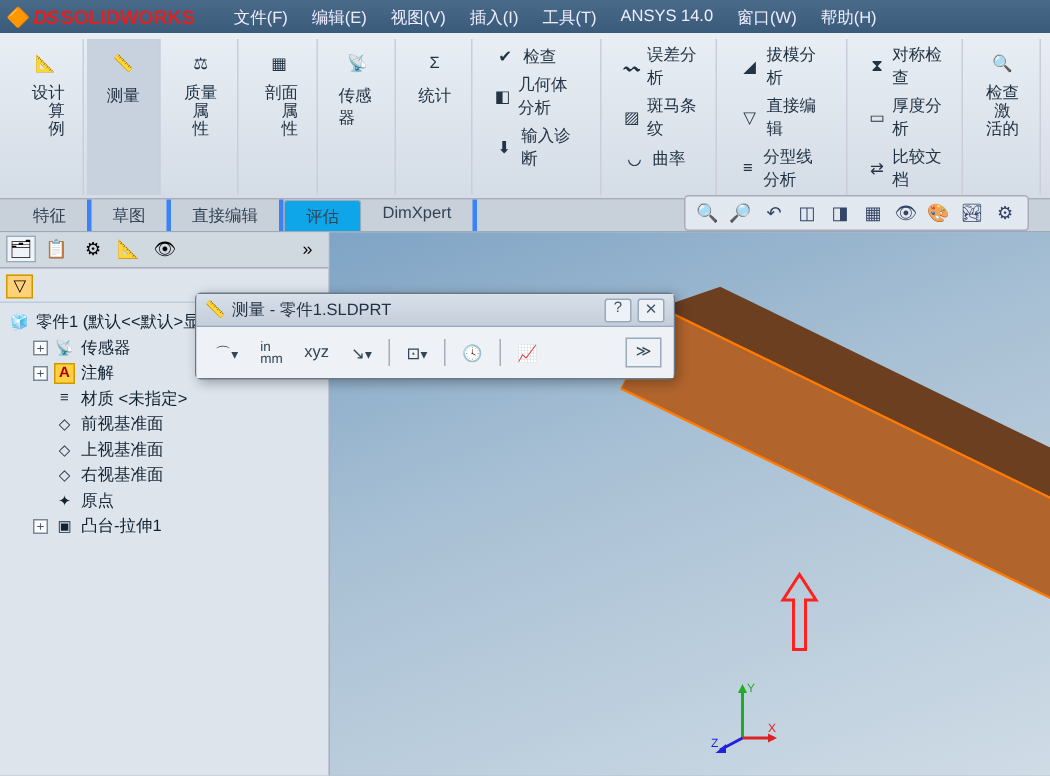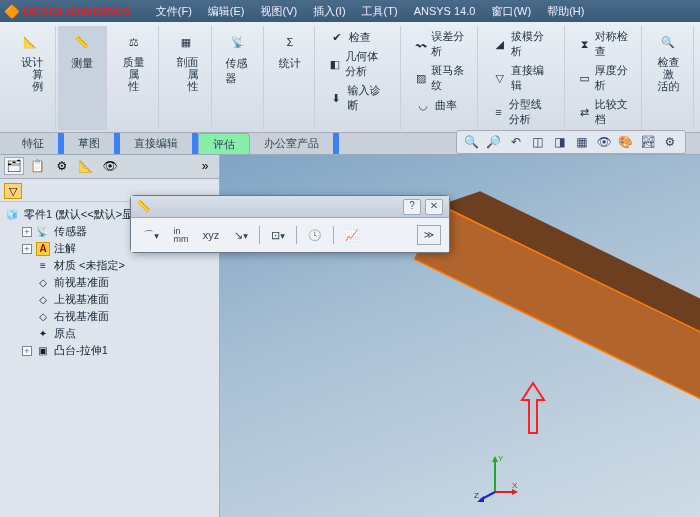--- a/index.html
+++ b/index.html
@@ -1,33 +1,33 @@
 <!DOCTYPE html>
 <html><head>
 <meta charset="utf-8">
 <style>
   * { box-sizing: border-box; margin: 0; padding: 0; font-family: "Microsoft YaHei", Arial, sans-serif; }
   body { width: 700px; height: 517px; overflow: hidden; background: #b8c4d0; position: relative; }
   
   .menubar { height: 22px; background: linear-gradient(#4a6a8a, #3a5a7a); display: flex; align-items: center; padding: 0 4px; color: #eee; font-size: 11px; }
   .logo { color: #d22; font-weight: bold; font-size: 13px; margin-right: 18px; display: flex; align-items: center; gap: 2px; }
-  .logo-sw { letter-spacing: -1px; }
+  .logo-sw { font-style: italic; letter-spacing: -1px; }
   .menu-item { padding: 3px 8px; cursor: pointer; color: #eef; }
   
   .ribbon { background: linear-gradient(#e8eef4, #d4dce6); border-bottom: 1px solid #aab; padding: 4px 6px 2px; display: flex; gap: 2px; }
   .ribbon-group { display: flex; flex-direction: column; align-items: center; padding: 2px 8px 2px; border-right: 1px solid #ccd; }
   .ribbon-btn { display: flex; flex-direction: column; align-items: center; gap: 2px; padding: 2px 4px; cursor: pointer; font-size: 11px; color: #234; }
   .ribbon-btn .icon { width: 24px; height: 24px; display: flex; align-items: center; justify-content: center; }
   .ribbon-row { display: flex; flex-direction: column; gap: 2px; }
   .ribbon-small { display: flex; align-items: center; gap: 4px; font-size: 11px; color: #234; cursor: pointer; padding: 1px 4px; }
   .ribbon-small .icon { width: 16px; height: 16px; display: flex; align-items: center; justify-content: center; }
   
   .tabstrip { height: 22px; display: flex; padding-left: 8px; background: #c8d0da; border-bottom: 1px solid #9ab; }
-  .tab { padding: 3px 14px; font-size: 11px; color: #345; cursor: pointer; border-right: 6px solid #3b82f6; }
-  .tab.active { background: #86efac; border: 1px solid #9ab; border-bottom: none; border-radius: 3px 3px 0 0; }
+  .tab { padding: 3px 14px; font-size: 11px; color: #345; cursor: pointer; border-right: 3px solid #3b82f6; }
+  .tab.active { background: #0ea5e9; border: 1px solid #9ab; border-bottom: none; border-radius: 3px 3px 0 0; }
   
   .view-toolbar { position: absolute; right: 14px; top: 130px; display: flex; gap: 4px; background: #e2e8f0; padding: 2px 6px; border: 1px solid #aab; border-radius: 3px; }
   .vt-btn { width: 18px; height: 18px; cursor: pointer; display: flex; align-items: center; justify-content: center; font-size: 12px; color: #346; }
   
   .workspace { display: flex; height: calc(100% - 150px); }
   
   .sidepanel { width: 220px; background: #dde4ec; border-right: 1px solid #aab; display: flex; flex-direction: column; }
   .side-tabs { height: 24px; display: flex; background: #d0d8e0; border-bottom: 1px solid #aab; padding: 2px 4px; gap: 4px; }
   .side-tab-btn { width: 20px; height: 18px; cursor: pointer; border: 1px solid transparent; display:flex;align-items:center;justify-content:center;font-size:12px; }
   .side-tab-btn.active { background: #f0f4f8; border-color: #9ab; }
@@ -186,21 +186,21 @@
 活的</span>
     </div>
   </div>
 </div>
 
 <div class="tabstrip">
   <div class="tab">特征</div>
   <div class="tab">草图</div>
   <div class="tab">直接编辑</div>
   <div class="tab active">评估</div>
-  <div class="tab">办公室产品</div>
+  <div class="tab">DimXpert</div>
 </div>
 
 <div class="view-toolbar">
   <span class="vt-btn">🔍</span>
   <span class="vt-btn">🔎</span>
   <span class="vt-btn">↶</span>
   <span class="vt-btn">◫</span>
   <span class="vt-btn">◨</span>
   <span class="vt-btn">▦</span>
   <span class="vt-btn">👁</span>
@@ -297,20 +297,21 @@
       <text x="42" y="36" font-size="8" fill="#d22">X</text>
       <text x="4" y="46" font-size="8" fill="#22d">Z</text>
     </svg>
   </div>
 
 </div>
 
 <div class="floating-window">
   <div class="fw-title">
     <span class="fw-icon">📏</span>
+    <span>测量 - 零件1.SLDPRT</span>
     <span class="fw-spacer"></span>
     <span class="fw-ctrl">?</span>
     <span class="fw-ctrl">✕</span>
   </div>
   <div class="fw-body">
     <div class="fw-tool">⌒<small>▾</small></div>
     <div class="fw-tool" style="line-height:0.9;white-space:pre;font-size:9px"><span>in
 mm</span></div>
     <div class="fw-tool">
         <span>xyz</span>

